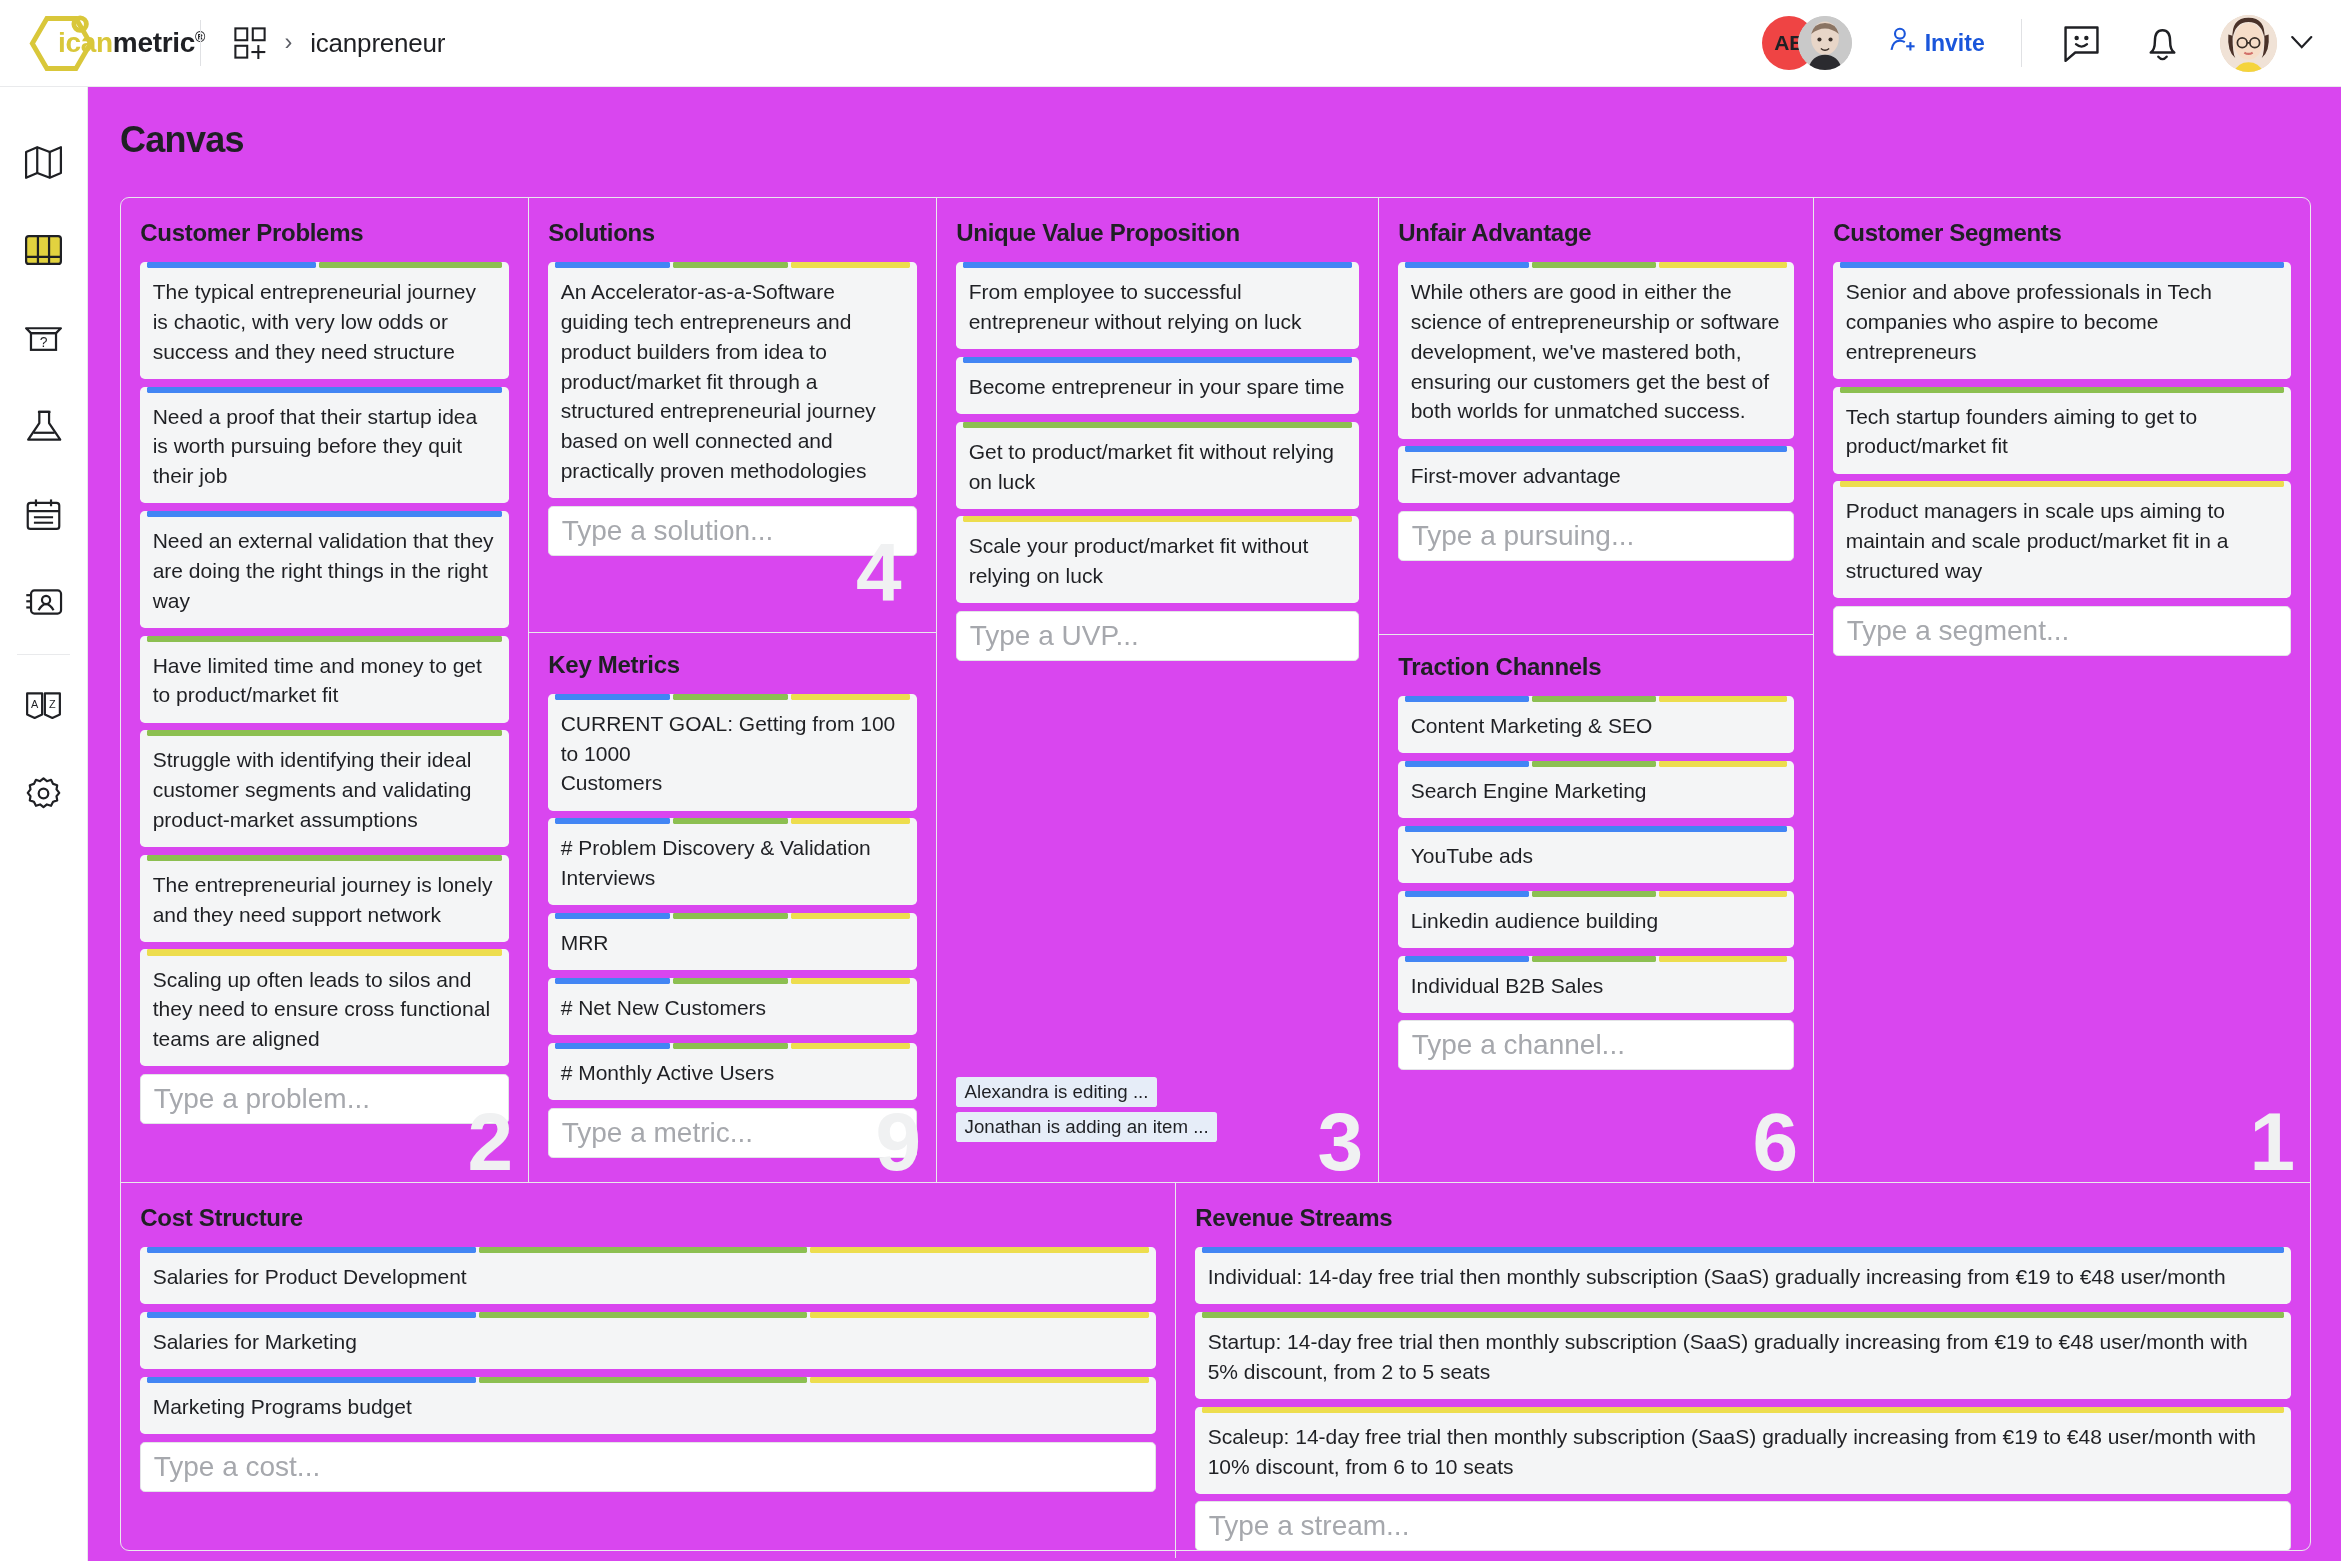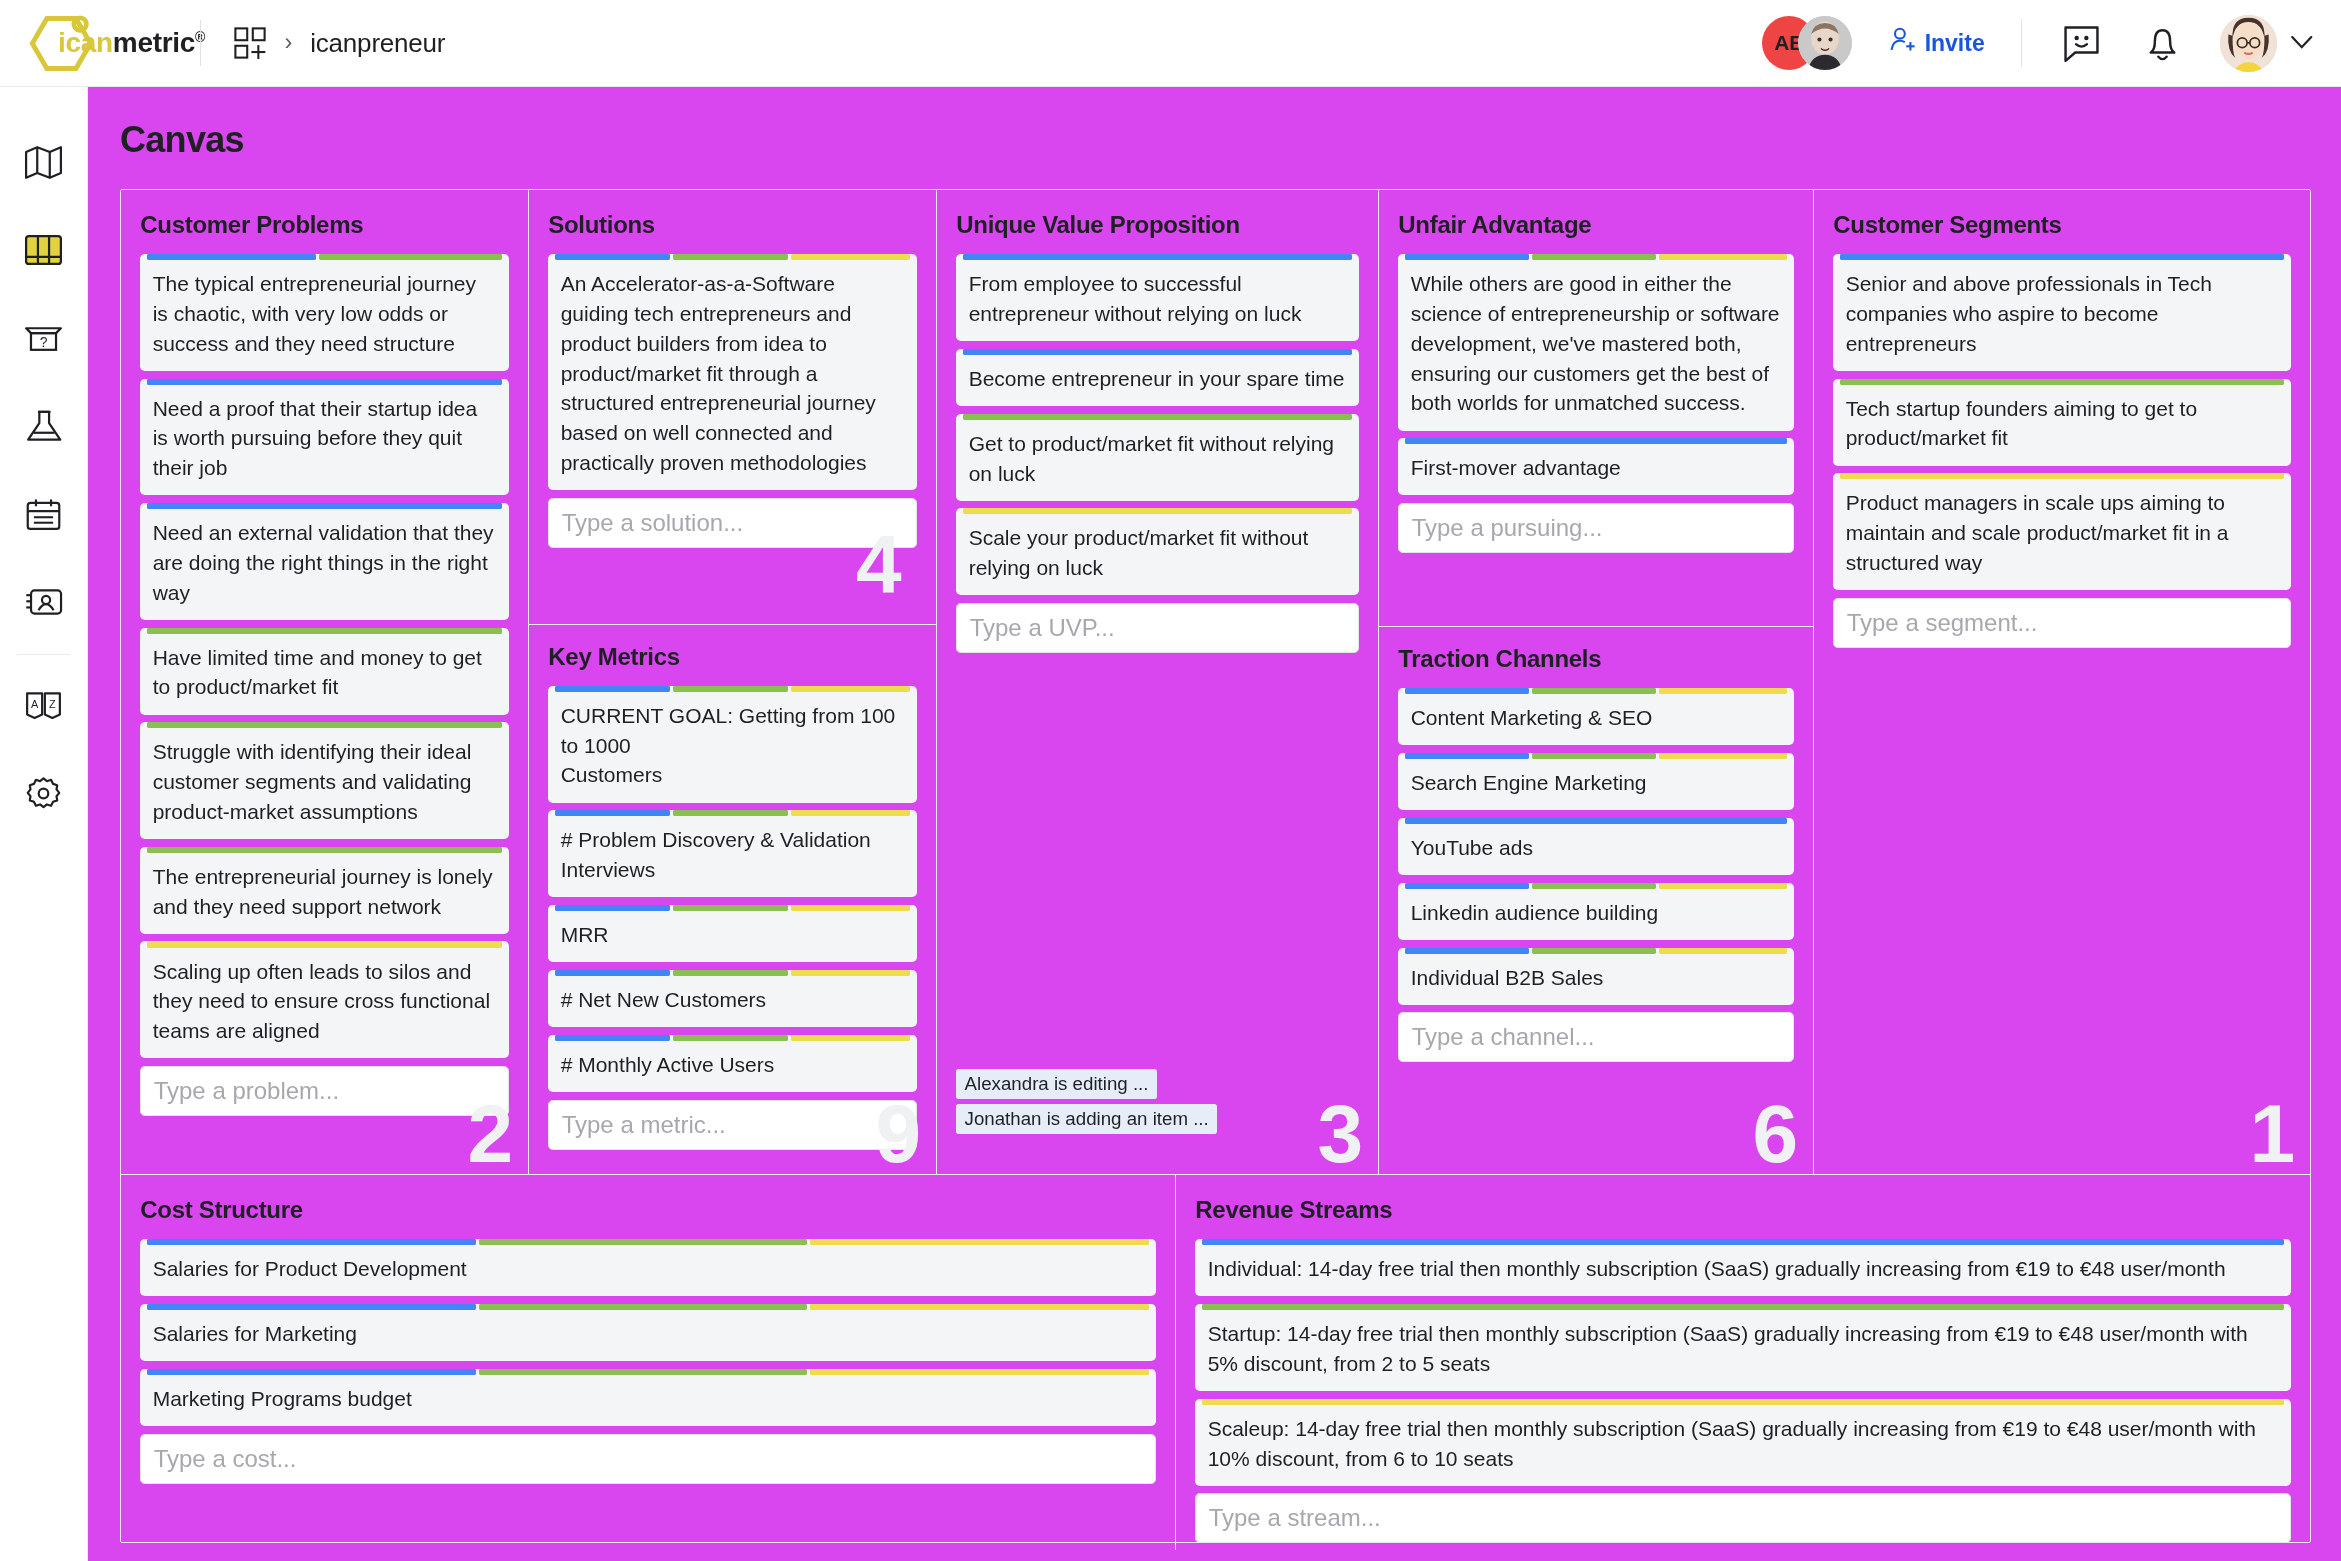--- a/index.html
+++ b/index.html
@@ -69,22 +69,22 @@
   .main {
     position: absolute; left: 88px; top: 87px; right: 0; bottom: 0;
     overflow: hidden; background: #d946ef;
   }
   .page-title {
     font-size: 36px; font-weight: 800; letter-spacing: -0.7px;
     padding: 32px 0 28px 32px;
   }
 
   .canvas-grid {
-    margin: 0 30px 0 32px;
-    border: 1.4px solid #e9eaec; border-radius: 2px;
+    margin: 8px 30px 0 32px;
+    border: 1.4px solid #e9eaec; border-radius: 9px;
     display: flex; flex-direction: column;
     height: 1354px;
   }
   .row-top { display: flex; flex: 0 0 984px; }
   .row-bottom { display: flex; flex: 1 1 auto; border-top: 1.4px solid #e9eaec; }
 
   .cell {
     position: relative; overflow: hidden;
     border-right: 1.4px solid #e9eaec;
     padding: 21px 19.3px 0 19.3px;
@@ -113,21 +113,21 @@
   .seg.yellow { background: #eddd4e; }
   .card-text {
     font-size: 21px; line-height: 1.42; color: #1f2024;
     white-space: pre-line; padding-top: 4.1px;
   }
 
   .type-input {
     border: 1.4px solid #e3e4e7; border-radius: 4.8px;
     background: #fff; height: 50px;
     display: flex; align-items: center; padding: 0 12.4px;
-    font-size: 24px; color: #a6a8ad;
+    font-size: 28px; color: #a6a8ad;
     margin-bottom: 7px; cursor: text;
   }
 
   .watermark {
     position: absolute; right: 15px; bottom: 1.4px;
     font-size: 82px; font-weight: 700; color: #f0f1f2;
     line-height: 0.95; pointer-events: none; user-select: none;
   }
 
   .presence { position: absolute; left: 19.3px; bottom: 40px; display: flex; flex-direction: column; gap: 4.8px; }

